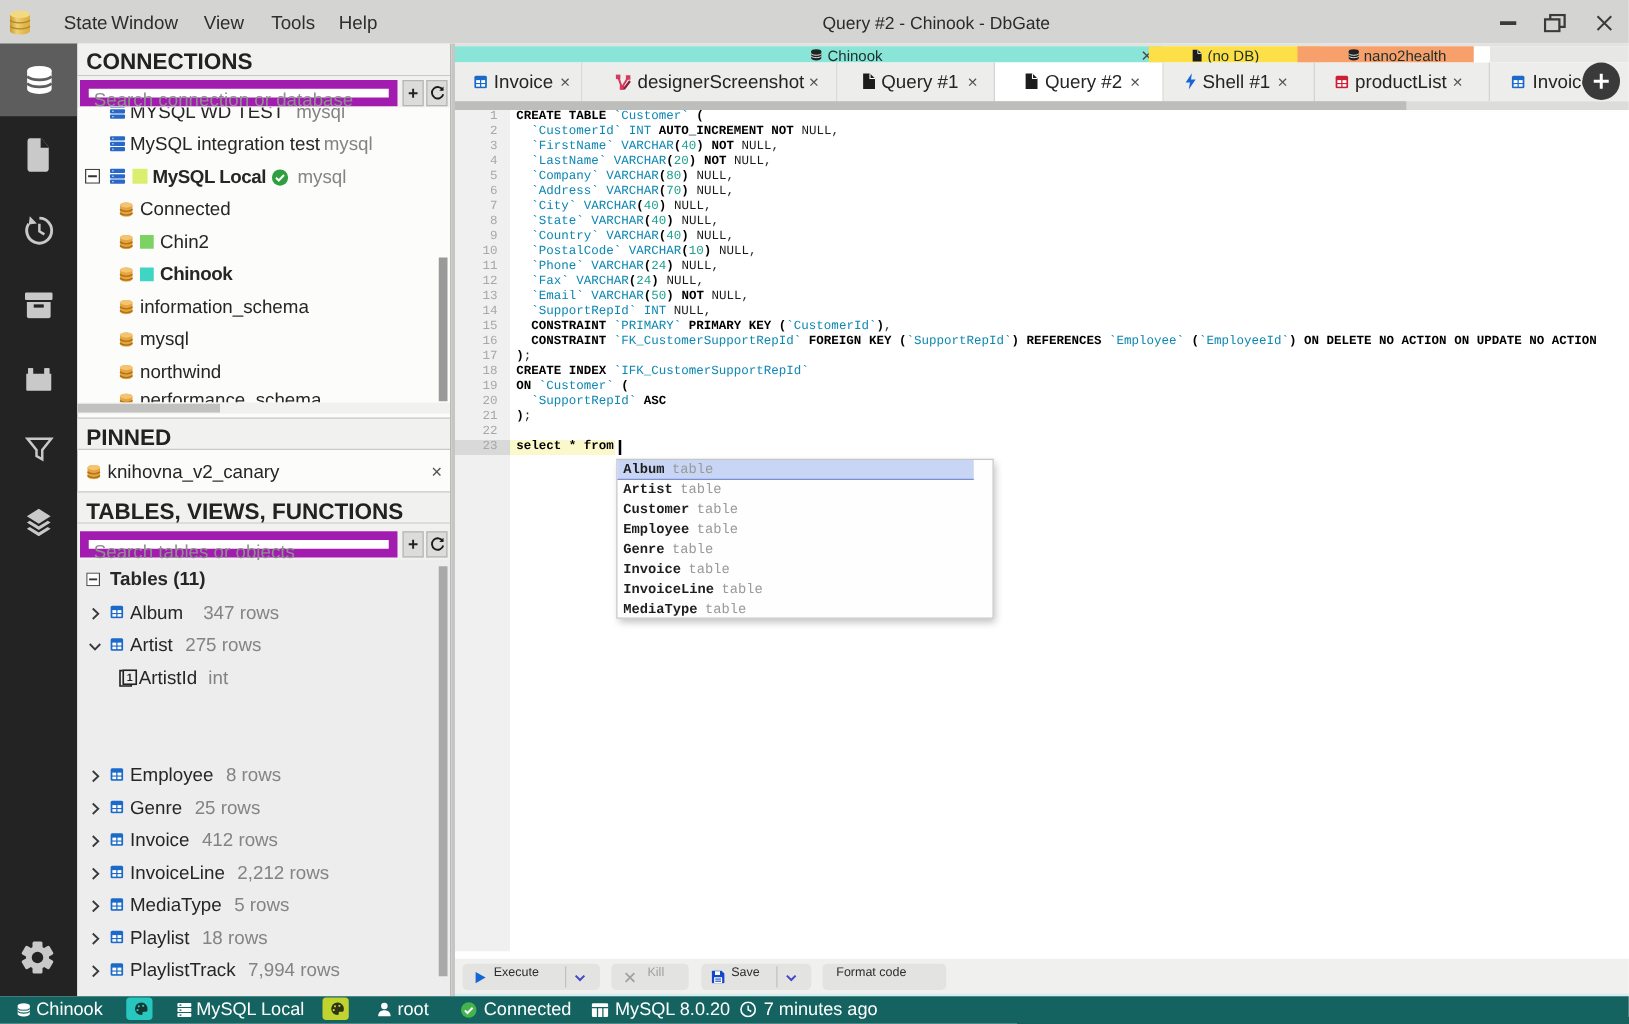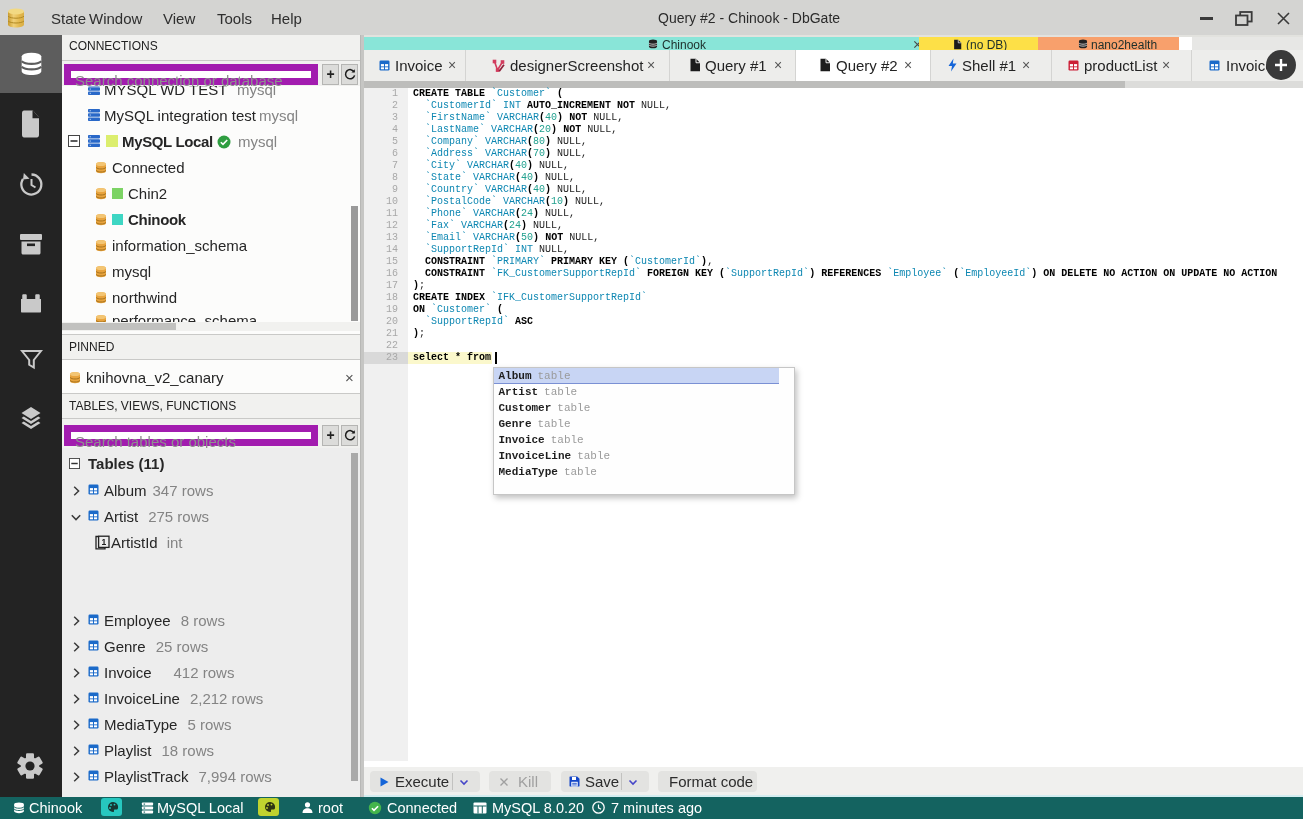--- a/index.html
+++ b/index.html
@@ -7,21 +7,21 @@
 
 #titlebar{left:0;top:0;width:1303px;height:35px;background:#d4d4d2}
 .menu{top:10px;font-size:15px;color:#2e2e2e}
 #wtitle{top:10px;font-size:14px;color:#2b2b2b}
 
 #iconbar{left:0;top:35px;width:62px;height:762px;background:#232323}
 #iconsel{left:0;top:0;width:62px;height:58px;background:#5d5d5d}
 
 #leftpanel{left:62px;top:35px;width:299px;height:762px;background:#fcfcfb;border-right:1px solid #b8b8b6}
 #splitter{left:361px;top:35px;width:3px;height:762px;background:#c6c6c4}
-.phead{left:0;width:298px;background:#f1f1ef;border-bottom:1px solid #c9c9c7;font-weight:normal;font-size:12px;color:#222}
+.phead{left:0;width:298px;background:#f1f1ef;border-bottom:1px solid #c9c9c7;font-weight:bold;font-size:18px;color:#222}
 .phead span{position:absolute;left:7px}
 .srow{left:0;width:298px;background:#f1f1ef}
 .sinput{left:2px;width:254px;height:21px;background:#fff;border:7px solid #a21caf;font-size:15px;color:#8f8f8f;line-height:19px;padding-left:4px}
 .sbtn{width:17px;height:21px;background:#dcdcda;border:1px solid #b5b5b3;color:#222;text-align:center;font-size:14px;line-height:19px;font-weight:bold}
 .row{left:0;width:298px;height:26px;font-size:15px;color:#262626;white-space:nowrap}
 .row .ic{position:absolute}
 .row .tx{position:absolute;top:4px}
 .meta{color:#848484}
 #connlist{left:0;top:51px;width:298px;height:236px;background:#fcfcfb;overflow:hidden}
 #tree{left:0;top:413px;width:298px;height:349px;background:#ededed;overflow:hidden}
@@ -42,21 +42,21 @@
 #code .t{color:#0d87b2}
 #code .n{color:#20a08e}
 #cursor{left:131px;top:264px;width:2px;height:12px;background:#000}
 
 #popup{left:128.5px;top:279px;width:302px;height:128px;background:#fefefe;border:1px solid #c6c6c6;box-shadow:2px 3px 6px rgba(0,0,0,.25);font:11px/16px "Liberation Mono",monospace}
 .prow{height:16px;padding-left:5px;color:#1e1e1e;white-space:pre}
 .prow .meta{color:#9a9a9a}
 .psel{background:#c8d5f4;border-bottom:1px solid #7a90d4;width:285px}
 
 #toolbar{left:0;top:732px;width:939px;height:30px;background:#f0f0ee;border-bottom:2px solid #d4edf0}
-.tbtn{top:4px;height:21px;background:#e3e3e1;border-radius:4px;font-size:15px;color:#2c2c2c}
+.tbtn{top:4px;height:21px;background:#e3e3e1;border-radius:4px;font-size:10px;color:#2c2c2c}
 
 #statusbar{left:0;top:797px;width:1303px;height:22px;background:#146360;color:#fff;font-size:14.5px}
 .sbt{top:3px;white-space:nowrap}
 .badge{top:1px;width:24px;height:18px;border-radius:3px}
 </style></head>
 <body>
 <svg width="0" height="0" style="position:absolute">
 <defs>
 <g id="dbcyl">
         <path d="M1 3.2 C1 1.9 3.2 0.9 6 0.9 C8.8 0.9 11 1.9 11 3.2 L11 10 C11 11.3 8.8 12.3 6 12.3 C3.2 12.3 1 11.3 1 10 Z" fill="#e8a33d"></path>
@@ -325,21 +325,21 @@
         </svg>
       <span class="tx" style="left:26px;font-weight:bold">Tables (11)</span>
     </div>
     <div class="a row" style="top:30px">
         <svg class="ic" style="left:8px;top:7px" width="12" height="12" viewBox="0 0 12 12">
           <use href="#chevR"></use>
         </svg>
         <svg class="ic" style="left:26px;top:6px" width="11" height="11" viewBox="0 0 11 11">
           <use href="#tblic"></use>
         </svg>
-        <span class="tx" style="left:42px">Album<span class="meta" style="margin-left:6px">347 rows</span></span>
+        <span class="tx" style="left:42px">Album<span class="meta" style="margin-left:16px">347 rows</span></span>
       </div>
     <div class="a row" style="top:56px">
         <svg class="ic" style="left:8px;top:7px" width="12" height="12" viewBox="0 0 12 12">
           <use href="#chevD"></use>
         </svg>
         <svg class="ic" style="left:26px;top:6px" width="11" height="11" viewBox="0 0 11 11">
           <use href="#tblic"></use>
         </svg>
         <span class="tx" style="left:42px">Artist<span class="meta" style="margin-left:10px">275 rows</span></span>
       </div>
@@ -369,21 +369,21 @@
         </svg>
         <span class="tx" style="left:42px">Genre<span class="meta" style="margin-left:10px">25 rows</span></span>
       </div>
     <div class="a row" style="top:212px">
         <svg class="ic" style="left:8px;top:7px" width="12" height="12" viewBox="0 0 12 12">
           <use href="#chevR"></use>
         </svg>
         <svg class="ic" style="left:26px;top:6px" width="11" height="11" viewBox="0 0 11 11">
           <use href="#tblic"></use>
         </svg>
-        <span class="tx" style="left:42px">Invoice<span class="meta" style="margin-left:22px">412 rows</span></span>
+        <span class="tx" style="left:42px">Invoice<span class="meta" style="margin-left:10px">412 rows</span></span>
       </div>
     <div class="a row" style="top:238px">
         <svg class="ic" style="left:8px;top:7px" width="12" height="12" viewBox="0 0 12 12">
           <use href="#chevR"></use>
         </svg>
         <svg class="ic" style="left:26px;top:6px" width="11" height="11" viewBox="0 0 11 11">
           <use href="#tblic"></use>
         </svg>
         <span class="tx" style="left:42px">InvoiceLine<span class="meta" style="margin-left:10px">2,212 rows</span></span>
       </div>
@@ -532,20 +532,21 @@
 <span class="k">ON</span> <span class="t">`Customer`</span> <span class="k">(</span>
   <span class="t">`SupportRepId`</span> <span class="k">ASC</span>
 <span class="k">)</span>;
 
 <span class="k">select</span> <span class="k">*</span> <span class="k">from</span> </pre>
     <div class="a" id="cursor"></div>
     <div class="a" id="popup">
 <div class="prow psel"><b>Album</b><span class="meta" style="margin-left:6px">table</span></div>
 <div class="prow"><b>Artist</b><span class="meta" style="margin-left:6px">table</span></div>
 <div class="prow"><b>Customer</b><span class="meta" style="margin-left:6px">table</span></div>
+<div class="prow"><b>Employee</b><span class="meta" style="margin-left:6px">table</span></div>
 <div class="prow"><b>Genre</b><span class="meta" style="margin-left:6px">table</span></div>
 <div class="prow"><b>Invoice</b><span class="meta" style="margin-left:6px">table</span></div>
 <div class="prow"><b>InvoiceLine</b><span class="meta" style="margin-left:6px">table</span></div>
 <div class="prow"><b>MediaType</b><span class="meta" style="margin-left:6px">table</span></div>
     </div>
   </div>
   <div class="a" id="toolbar">
     <div class="a tbtn" style="left:6px;width:110px">
       <svg class="a" style="left:10px;top:6px" width="9" height="10" viewBox="0 0 9 10">
           <path d="M0.5 0.5 L8.5 5 L0.5 9.5 Z" fill="#1565d8"></path>

